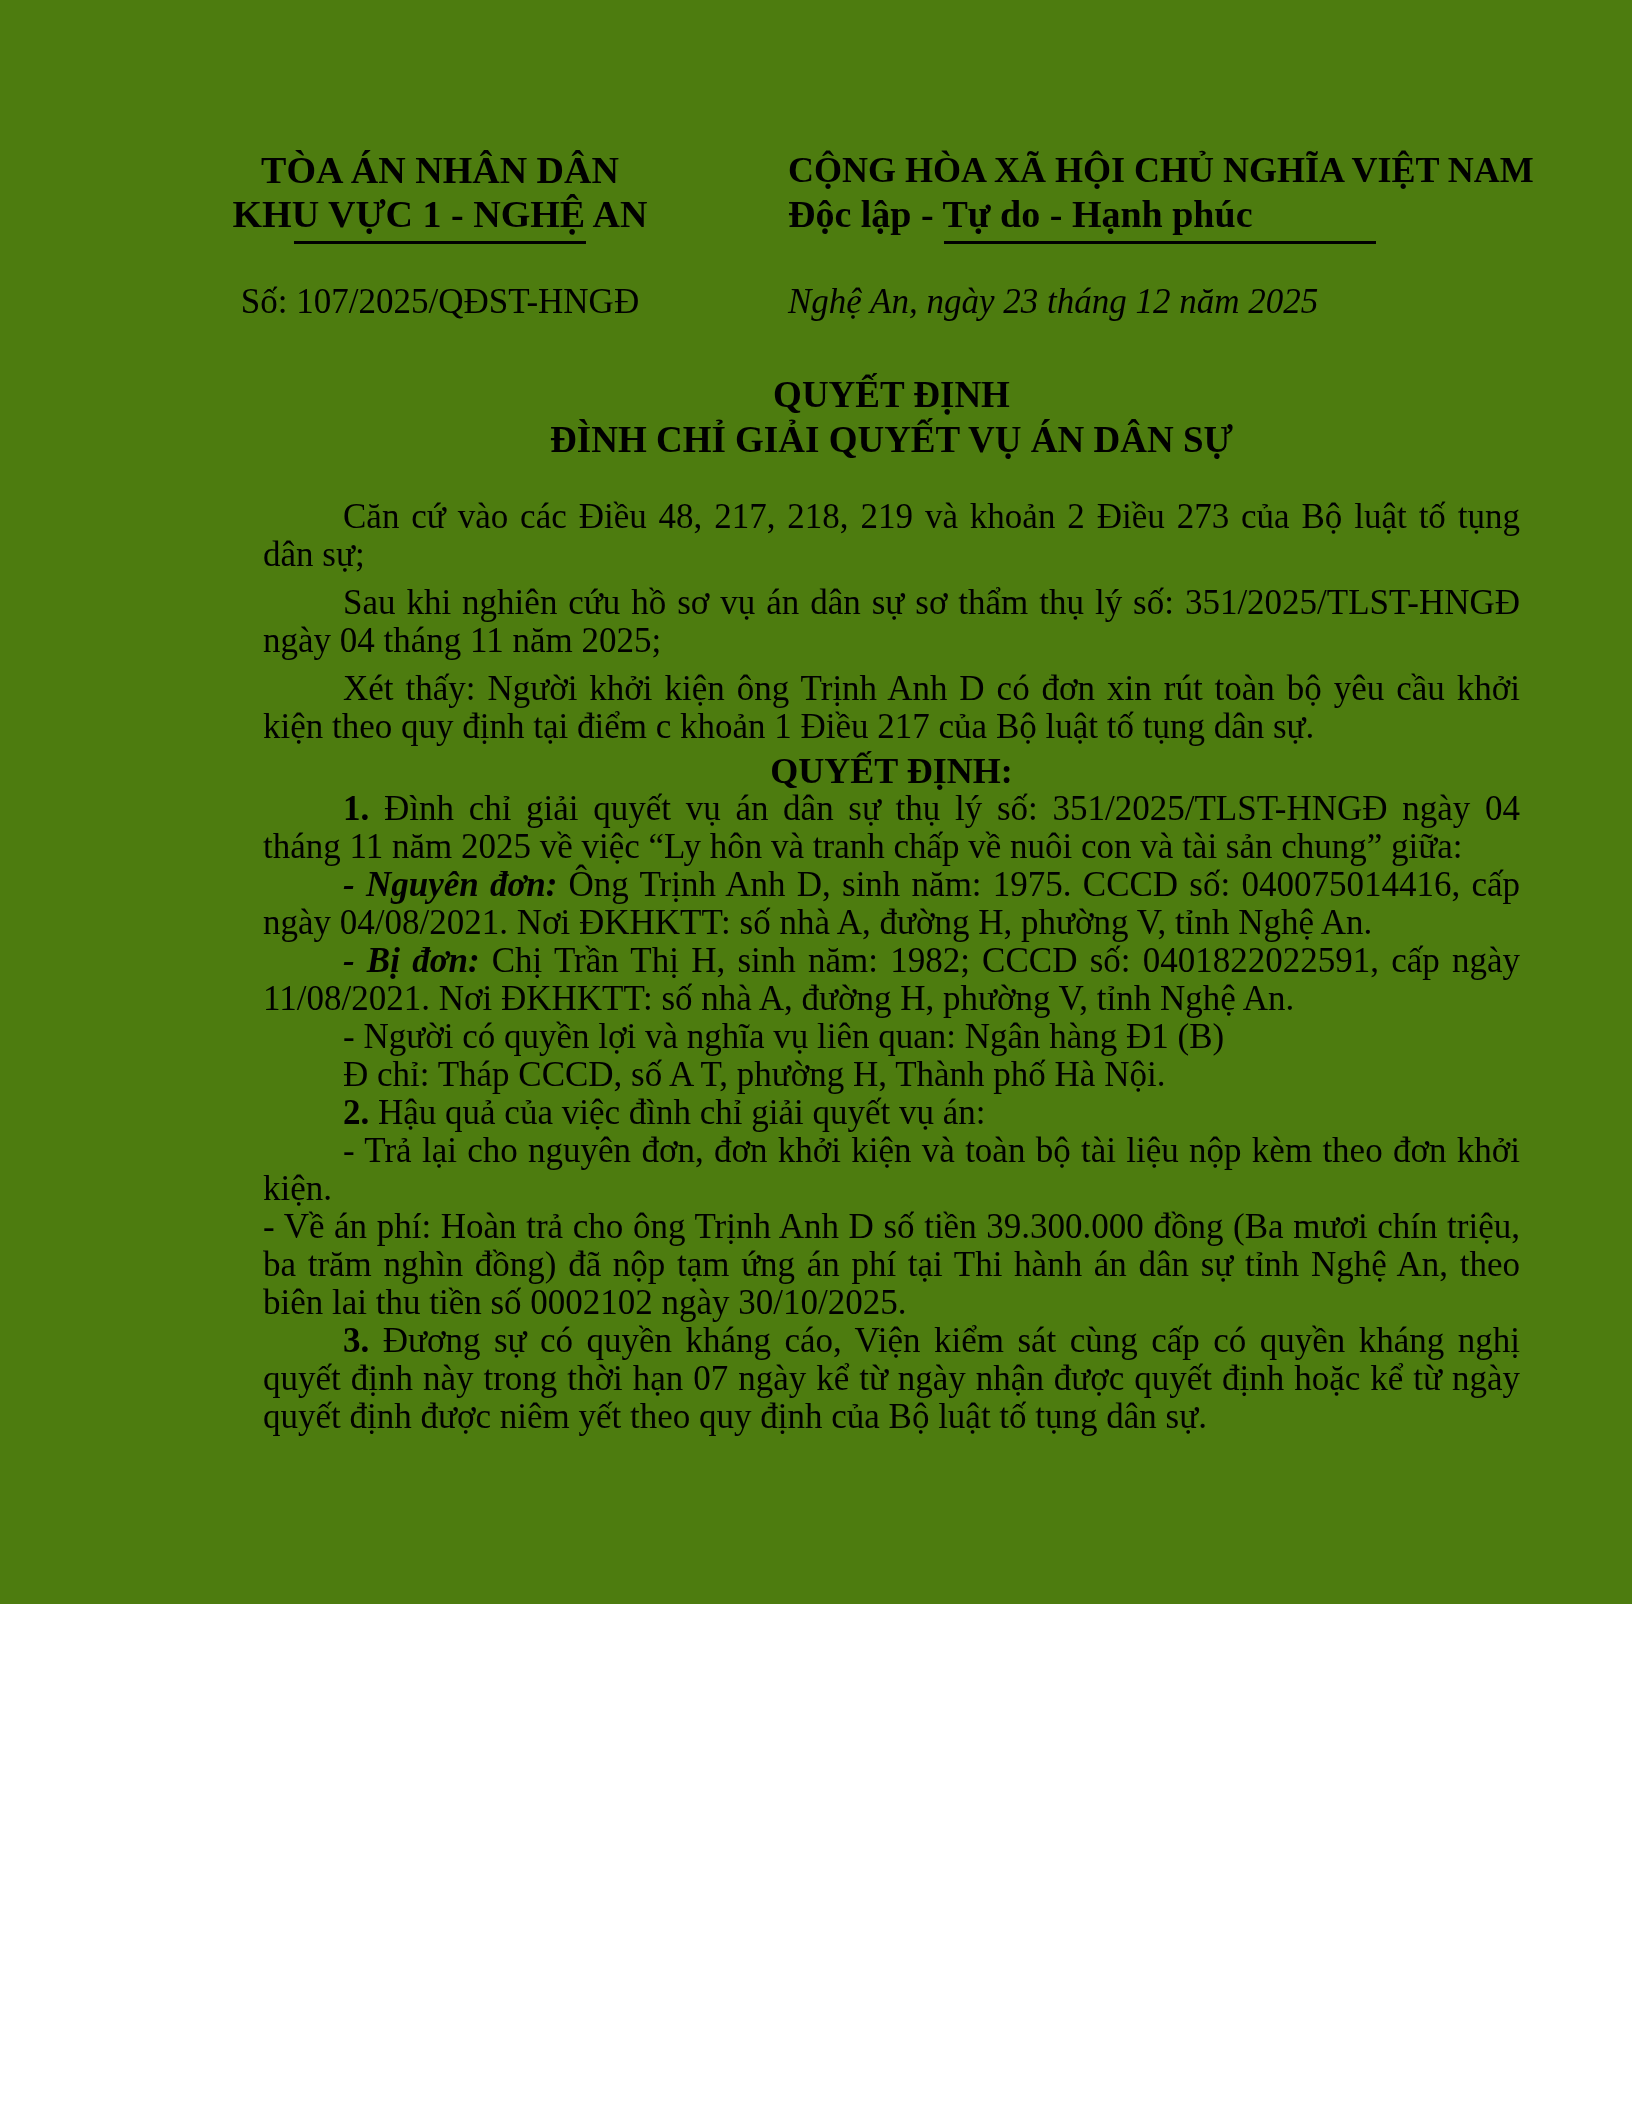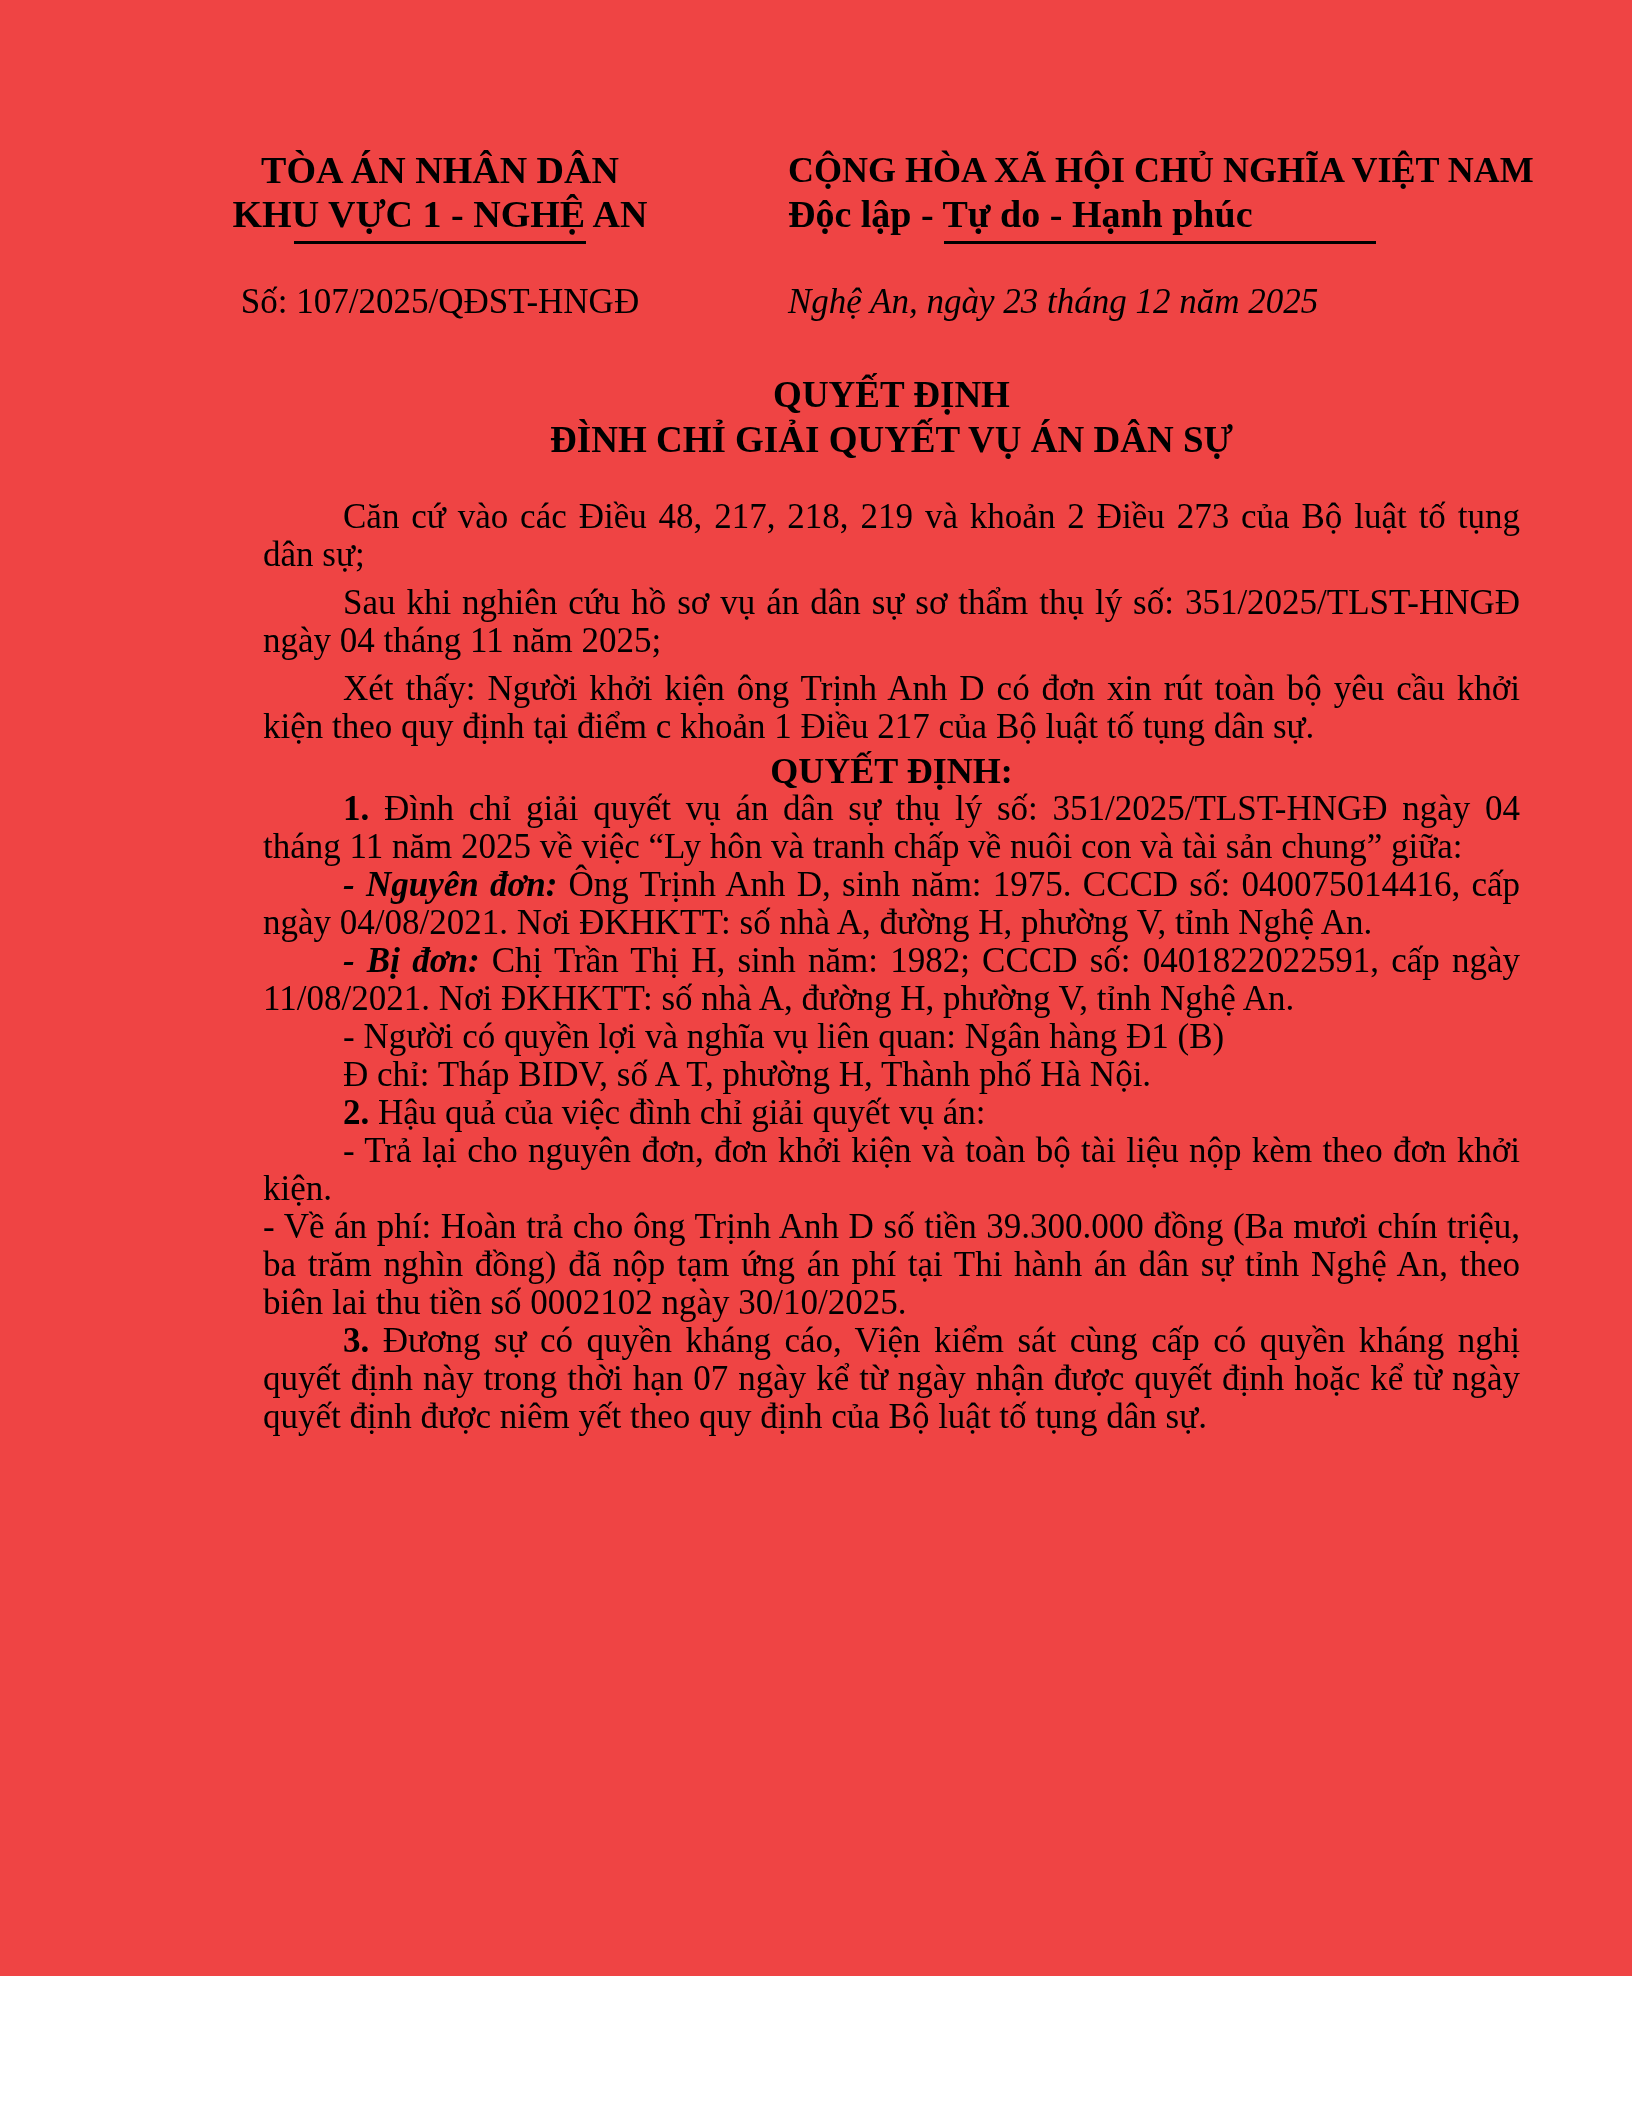--- a/index.html
+++ b/index.html
@@ -3,22 +3,22 @@
 <meta charset="utf-8">
 <style>
   html, body {
     margin: 0;
     padding: 0;
     background: #ffffff;
   }
   .page {
     position: relative;
     width: 1632px;
-    height: 1976px;
-    background: #ef4444;
+    height: 1604px;
+    background: #4d7c0f;
     color: #000000;
     font-family: "Liberation Serif", "DejaVu Serif", serif;
     overflow: hidden;
   }
 
   
   .hdr-left {
     position: absolute;
     top: 148px;
     left: 180px;
@@ -136,21 +136,21 @@
     <p class="para decision-heading">QUYẾT ĐỊNH:</p>
 
     <p class="para indent"><span class="b">1.</span><span> Đình chỉ giải quyết vụ án dân sự thụ lý số: 351/2025/TLST-HNGĐ ngày 04 tháng 11 năm 2025 về việc “Ly hôn và tranh chấp về nuôi con và tài sản chung” giữa:</span></p>
 
     <p class="para indent"><span class="bi">- Nguyên đơn:</span><span> Ông Trịnh Anh D, sinh năm: 1975. CCCD số: 040075014416, cấp ngày 04/08/2021. Nơi ĐKHKTT: số nhà A, đường H, phường V, tỉnh Nghệ An.</span></p>
 
     <p class="para indent"><span class="bi">- Bị đơn:</span><span> Chị Trần Thị H, sinh năm: 1982; CCCD số: 0401822022591, cấp ngày 11/08/2021. Nơi ĐKHKTT: số nhà A, đường H, phường V, tỉnh Nghệ An.</span></p>
 
     <p class="para indent"><span>- Người có quyền lợi và nghĩa vụ liên quan: Ngân hàng Đ1 (B)</span></p>
 
-    <p class="para indent"><span>Đ chỉ: Tháp BIDV, số A T, phường H, Thành phố Hà Nội.</span></p>
+    <p class="para indent"><span>Đ chỉ: Tháp CCCD, số A T, phường H, Thành phố Hà Nội.</span></p>
 
     <p class="para indent"><span class="b">2.</span><span> Hậu quả của việc đình chỉ giải quyết vụ án:</span></p>
 
 
     <p class="para indent"><span>- Trả lại cho nguyên đơn, đơn khởi kiện và toàn bộ tài liệu nộp kèm theo đơn khởi kiện.</span></p>
 
     <p class="para"><span>- Về án phí: Hoàn trả cho ông Trịnh Anh D số tiền 39.300.000 đồng (Ba mươi chín triệu, ba trăm nghìn đồng) đã nộp tạm ứng án phí tại Thi hành án dân sự tỉnh Nghệ An, theo biên lai thu tiền số 0002102 ngày 30/10/2025.</span></p>
 
     <p class="para indent"><span class="b">3.</span><span> Đương sự có quyền kháng cáo, Viện kiểm sát cùng cấp có quyền kháng nghị quyết định này trong thời hạn 07 ngày kể từ ngày nhận được quyết định hoặc kể từ ngày quyết định được niêm yết theo quy định của Bộ luật tố tụng dân sự.</span></p>
 

